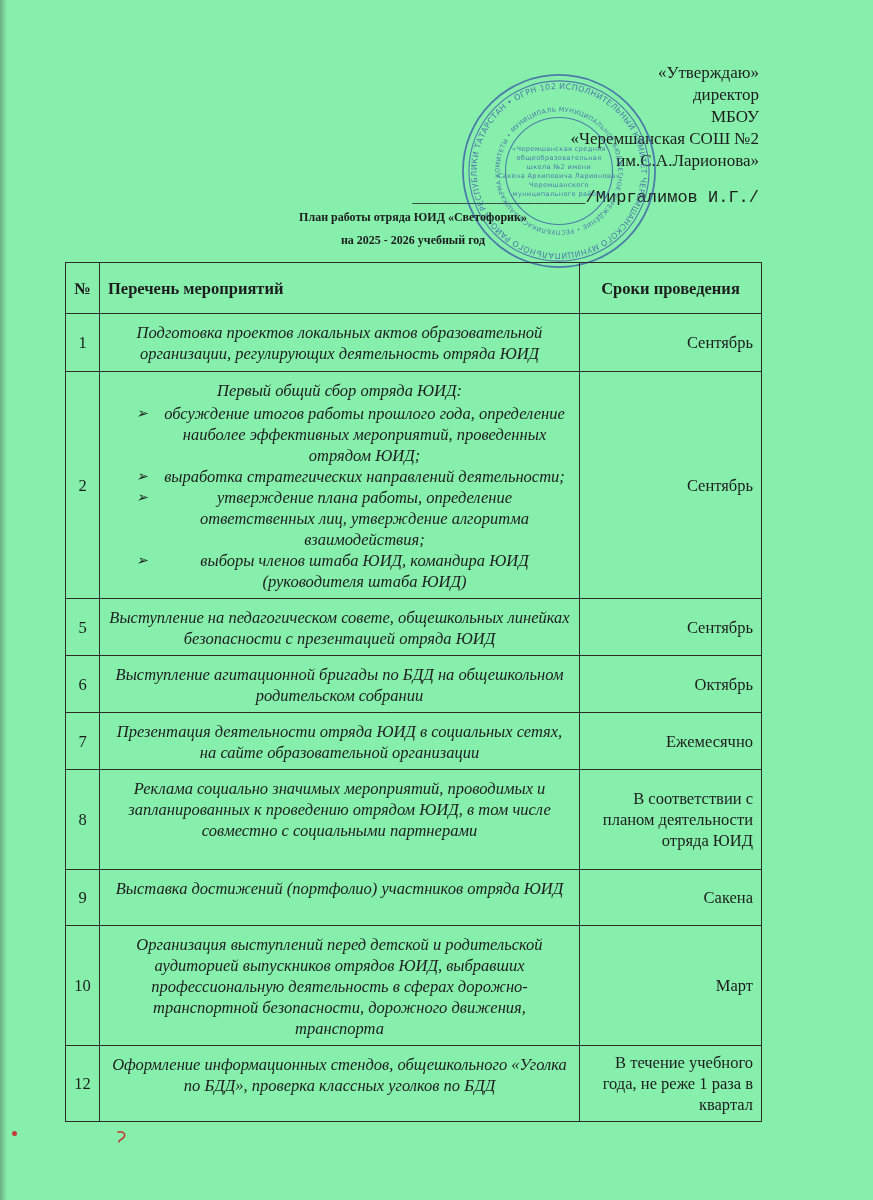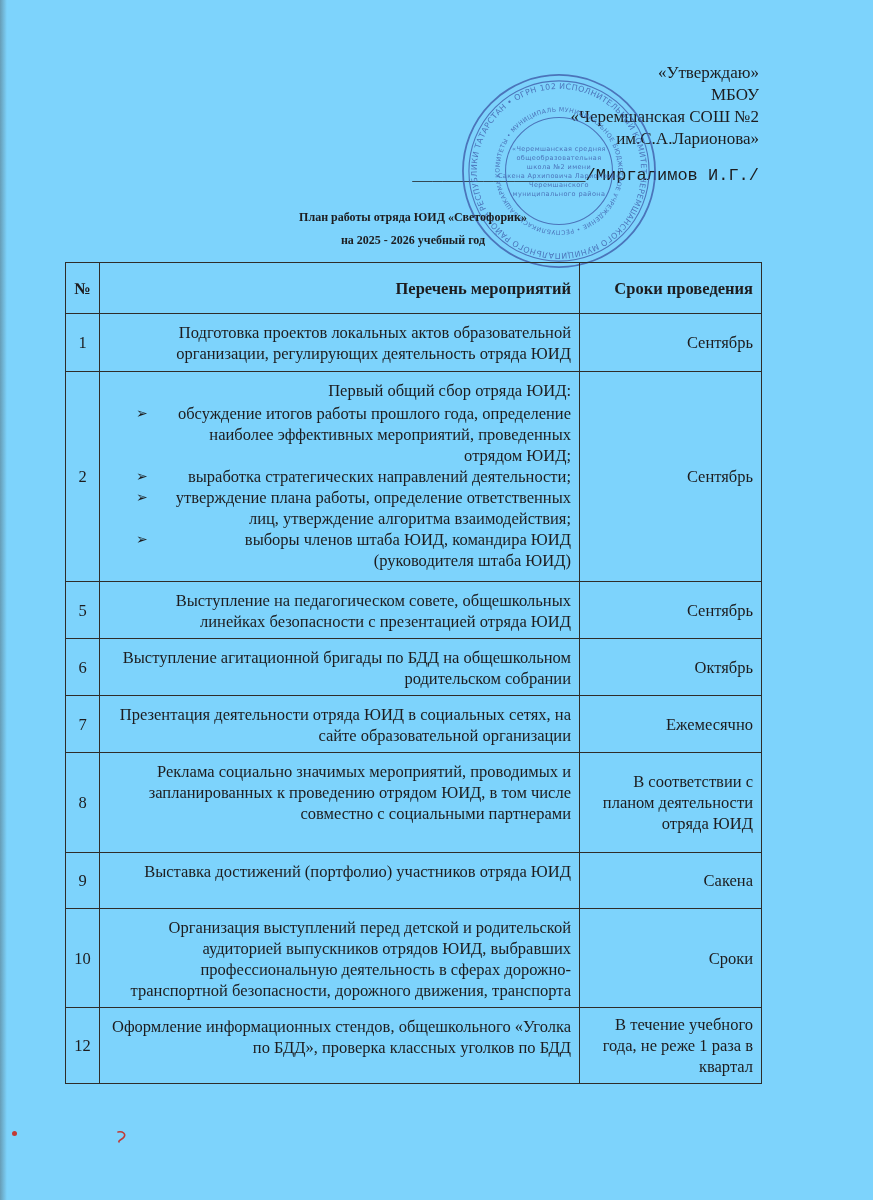--- a/index.html
+++ b/index.html
@@ -1,17 +1,17 @@
 <!DOCTYPE html>
 <html><head>
 <meta charset="utf-8">
 <style>
   html,body{margin:0;padding:0;}
   body{width:873px;height:1200px;background:#d8d8d4;font-family:"Liberation Serif",serif;}
-  .page{position:relative;width:873px;height:1200px;background:#7dd3fc;overflow:hidden;color:#1d1c1e;}
+  .page{position:relative;width:873px;height:1200px;background:#86efac;overflow:hidden;color:#1d1c1e;}
   .edge-shadow{position:absolute;left:0;top:0;width:7px;height:100%;
     background:linear-gradient(90deg,rgba(60,55,50,.35),rgba(60,55,50,0));}
 
   
   .approval{position:absolute;top:62px;right:114px;text-align:right;font-size:17px;line-height:22px;}
   .approval .sig{margin-top:15px;white-space:nowrap;font-family:Liberation Mono, monospace;}
 
   
   .stamp{position:absolute;left:460px;top:72px;width:198px;height:198px;opacity:.78;pointer-events:none;}
   .stamp text{font-family:"DejaVu Sans",sans-serif;letter-spacing:.4px;}
@@ -22,41 +22,42 @@
 
   
   .plan-table{position:absolute;top:262px;left:65px;width:696px;border-collapse:collapse;
     table-layout:fixed;font-size:16.5px;line-height:21px;color:#1d1c1e;}
   .plan-table col.c-num{width:34px;}
   .plan-table col.c-act{width:480px;}
   .plan-table col.c-per{width:182px;}
   .plan-table th,.plan-table td{border:1.6px solid #2e2c29;padding:6px 8px;}
   .plan-table th{font-weight:bold;vertical-align:middle;height:38px;}
   .th-num{text-align:left;}
-  .th-act{text-align:right;}
-  .th-per{text-align:right;}
+  .th-act{text-align:left;}
+  .th-per{text-align:center;}
   td.num{text-align:center;vertical-align:middle;}
-  td.act{text-align:right;vertical-align:top;padding-top:8px;}
+  td.act{text-align:center;vertical-align:top;padding-top:8px;font-style:italic;}
   td.per{text-align:right;vertical-align:middle;}
   ul.bullets{margin:2px 0 0 0;padding:0 0 0 28px;list-style:none;}
   ul.bullets li{position:relative;padding-left:22px;margin:0;}
   ul.bullets li::before{content:"\27A2";position:absolute;left:0;top:0;font-size:14px;}
 
   
   .red-dot{position:absolute;width:5px;height:5px;border-radius:50%;background:#c23a35;}
   .red-squiggle{position:absolute;left:115px;top:1130px;width:14px;height:13px;}
 </style>
 </head>
 <body>
 
 <div class="page">
   <div class="edge-shadow"></div>
 
   <div class="approval">
     <div>«Утверждаю»</div>
+    <div>директор</div>
     <div>МБОУ</div>
     <div>«Черемшанская СОШ №2</div>
     <div>им.С.А.Ларионова»</div>
     <div class="sig">_________________/Миргалимов И.Г./</div>
   </div>
 
   <svg class="stamp" viewBox="0 0 200 200">
     <defs>
       <path id="ringO" d="M100,17 a83,83 0 1,1 -0.01,0"></path>
       <path id="ringI" d="M100,40 a60,60 0 1,1 -0.01,0"></path>
@@ -138,21 +139,21 @@
 
     <tr style="height:56px;">
       <td class="num">9</td>
       <td class="act">Выставка достижений (портфолио) участников отряда ЮИД</td>
       <td class="per">Сакена</td>
     </tr>
 
     <tr style="height:92px;">
       <td class="num">10</td>
       <td class="act">Организация выступлений перед детской и родительской аудиторией выпускников отрядов ЮИД, выбравших профессиональную деятельность в сферах дорожно-транспортной безопасности, дорожного движения, транспорта</td>
-      <td class="per">Сроки</td>
+      <td class="per">Март</td>
     </tr>
 
 
     <tr style="height:72px;">
       <td class="num">12</td>
       <td class="act">Оформление информационных стендов, общешкольного «Уголка по БДД», проверка классных уголков по БДД</td>
       <td class="per">В течение учебного года, не реже 1 раза в квартал</td>
     </tr>
   </tbody>
     </table>

